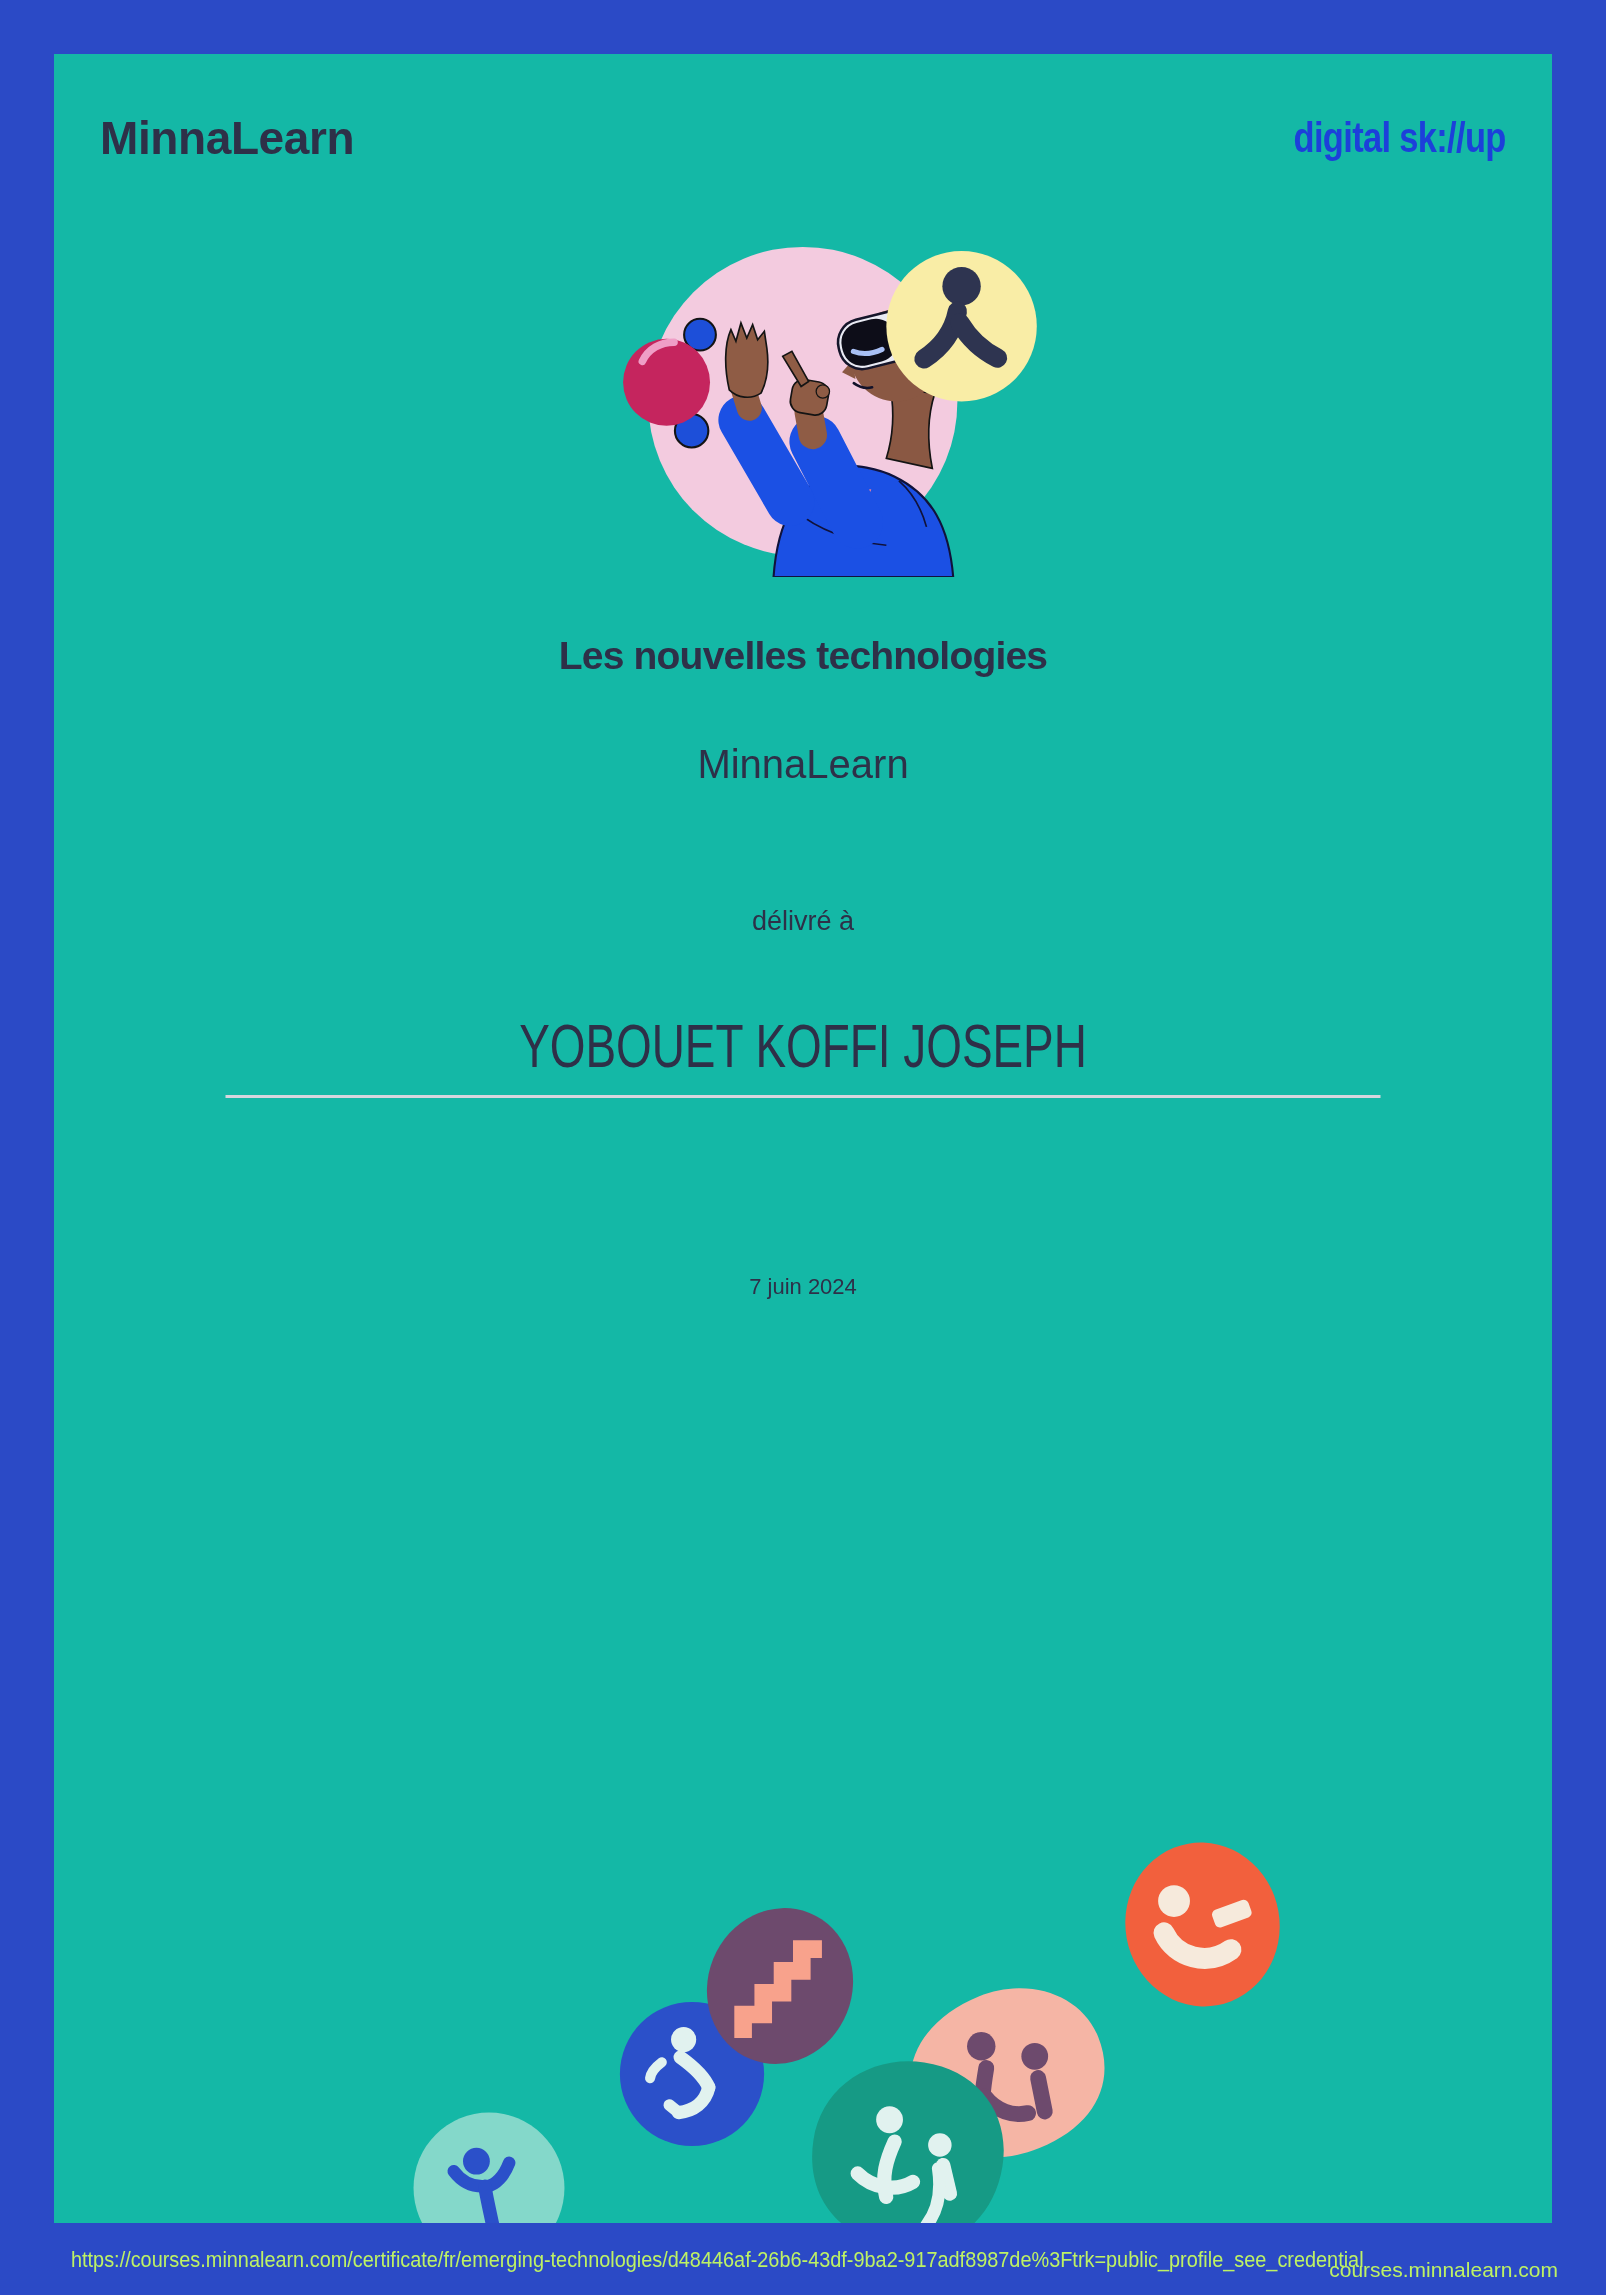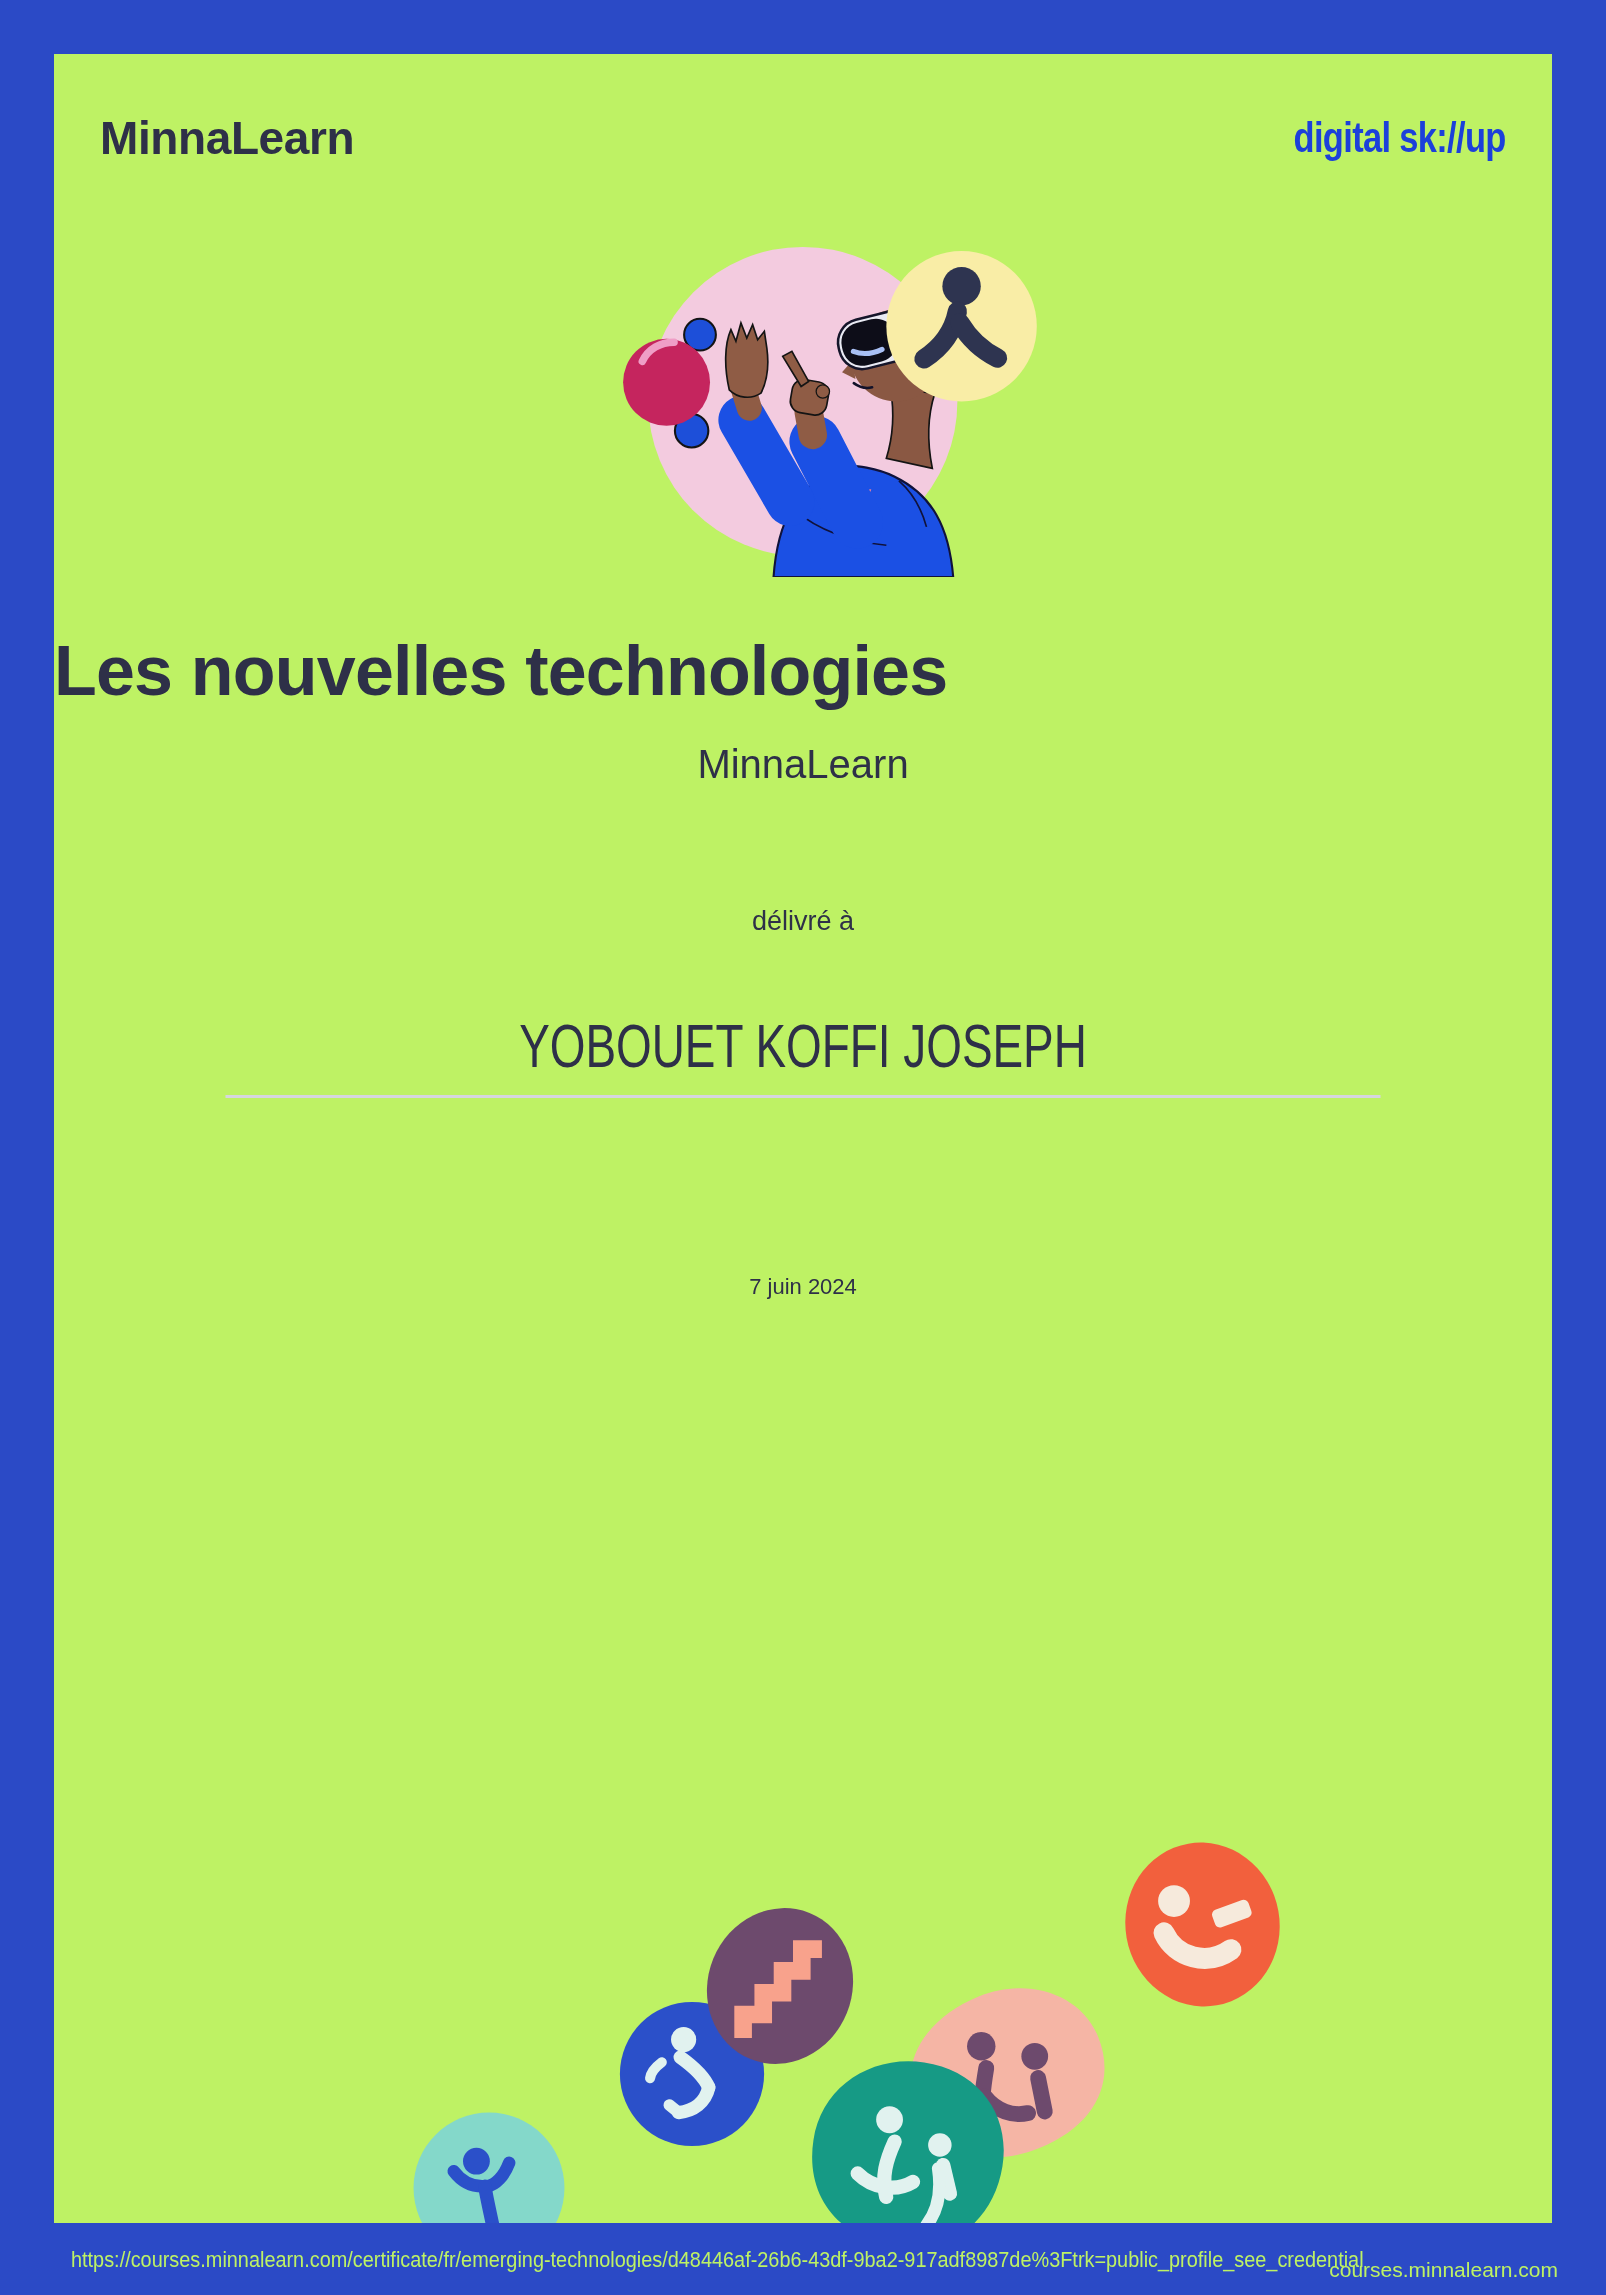--- a/index.html
+++ b/index.html
@@ -2,34 +2,34 @@
 <html style="font-size:13.4px"><head>
 <meta charset="utf-8">
 <title>Certificat</title>
 <style>
   * { margin:0; padding:0; box-sizing:border-box; }
   body { font-family:"Liberation Sans", sans-serif; background:#2b4ac6; }
 
   .page{ position:relative; width:1607px; height:2295px; background:#2b4ac6; overflow:hidden; }
 
   .card{ position:absolute; left:54px; top:54px; width:1498px; height:2169px;
-         background:#bef264; overflow:hidden; }
+         background:#14b8a6; overflow:hidden; }
 
   
   .brand{ position:absolute; left:46px; top:57px; font-size:46px; font-weight:700;
           color:#2e3048; letter-spacing:-0.4px; }
   .partner{ position:absolute; right:46px; top:60px; font-size:42px; font-weight:700;
             color:#1c40da; letter-spacing:-0.8px; transform:scaleX(0.82); transform-origin:right center; }
 
   
   .illustration{ position:absolute; left:548px; top:172px; width:435px; height:351px; }
 
   
-  .title{ position:absolute; left:0; top:582px; width:100%; text-align:left;
-          font-size:70px; font-weight:700; color:#2e3048; letter-spacing:-0.8px; line-height:1; }
+  .title{ position:absolute; left:0; top:582px; width:100%; text-align:center;
+          font-size:39px; font-weight:700; color:#2e3048; letter-spacing:-0.8px; line-height:1; }
   .subtitle{ position:absolute; left:0; top:688px; width:100%; text-align:center;
              font-size:40px; font-weight:400; color:#2e3048; }
   .issued-to{ position:absolute; left:0; top:852px; width:100%; text-align:center;
               font-size:27px; font-weight:400; color:#2e3048; }
   .recipient{ position:absolute; left:0; top:961px; width:100%; text-align:center;
               font-size:62px; font-weight:500; color:#2e3048; line-height:1;
               transform:scaleX(0.74); transform-origin:center; white-space:nowrap; }
   .divider{ position:absolute; left:50%; top:1041px; width:1155px; height:3.3px;
             transform:translateX(-50%); background:#d6d6de; }
   .statement{ position:absolute; left:0; top:1083px; width:100%; text-align:center;

